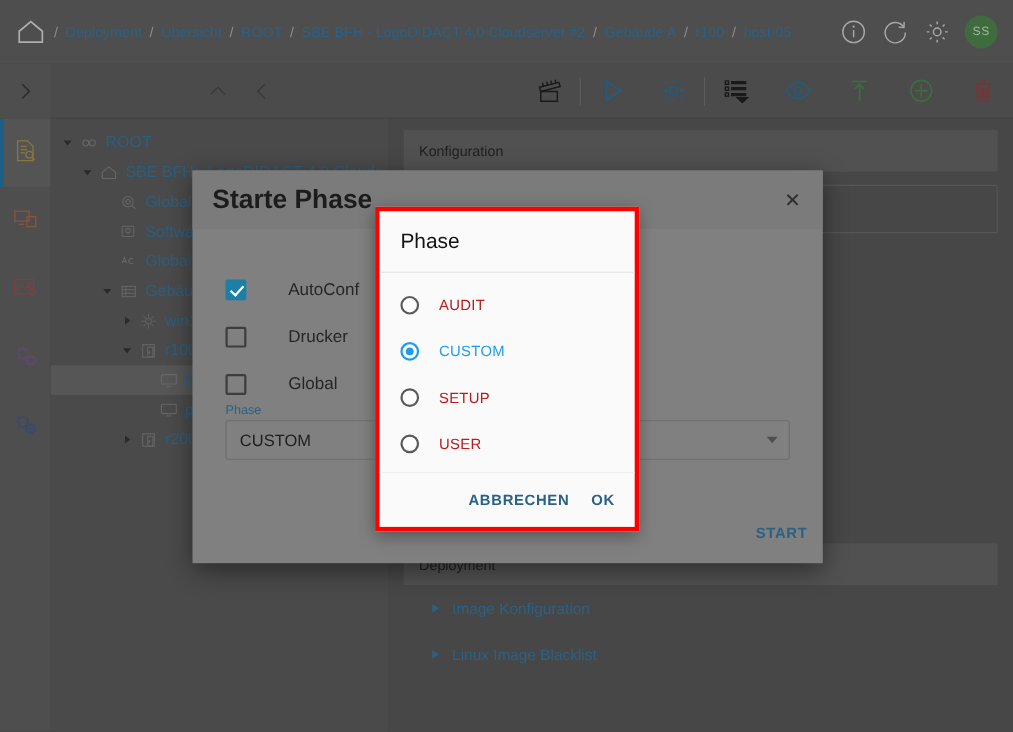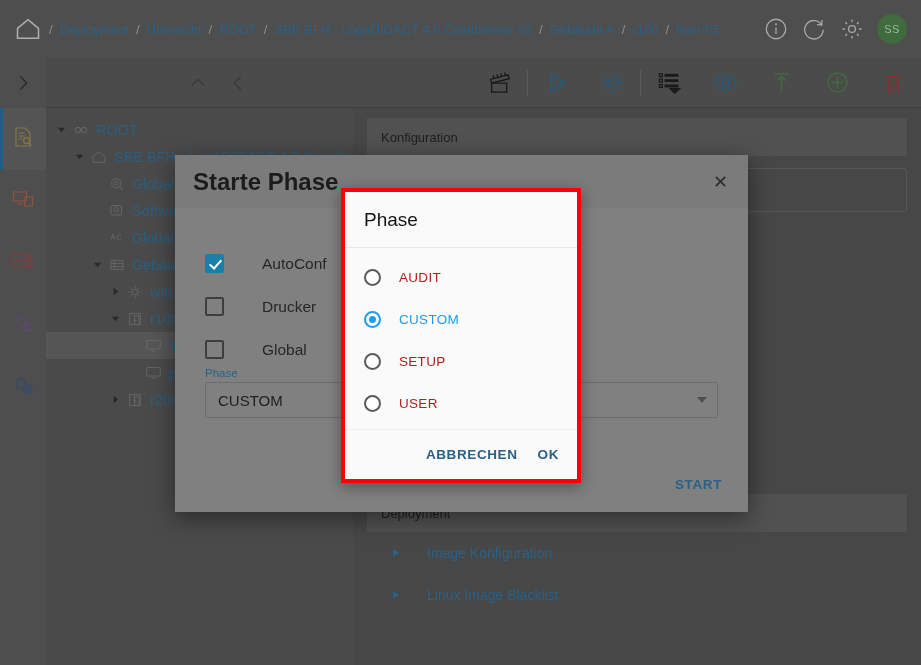--- a/index.html
+++ b/index.html
@@ -117,21 +117,20 @@
     border: 1px solid #565656; border-radius: 2px;
   }
   .prop-line {
     margin-top: 14px; font-size: 14px; color: #2a5f80;
     padding-left: 14px;
   }
   .sub-row {
     height: 42px; display: flex; align-items: center;
     font-size: 14px; color: #2a6186; padding-left: 26px;
     cursor: pointer;
-    gap: 16px;
   }
   .sub-arrow {
     width: 0; height: 0; margin-right: 12px;
     border-left: 6px solid #2a6186;
     border-top: 4.5px solid transparent;
     border-bottom: 4.5px solid transparent;
   }
 
   
   .modal-outer {
@@ -178,21 +177,21 @@
     padding: 0 10px 0 12px; cursor: pointer;
   }
   .sel-value { font-size: 15px; color: #1e1e1e; }
   .sel-caret {
     width: 0; height: 0;
     border-left: 5px solid transparent;
     border-right: 5px solid transparent;
     border-top: 6px solid #4f4f4f;
   }
   .modal-outer-foot {
-    position: absolute; right: 20px; bottom: 12px;
+    position: absolute; right: 8px; bottom: 12px;
   }
   .btn-flat {
     font-size: 13.5px; color: #2a6186; letter-spacing: .6px;
     background: none; border: none; cursor: pointer;
     font-family: "Liberation Sans", sans-serif; font-weight: bold;
     padding: 8px 6px;
   }
 
   
   .modal-inner {

